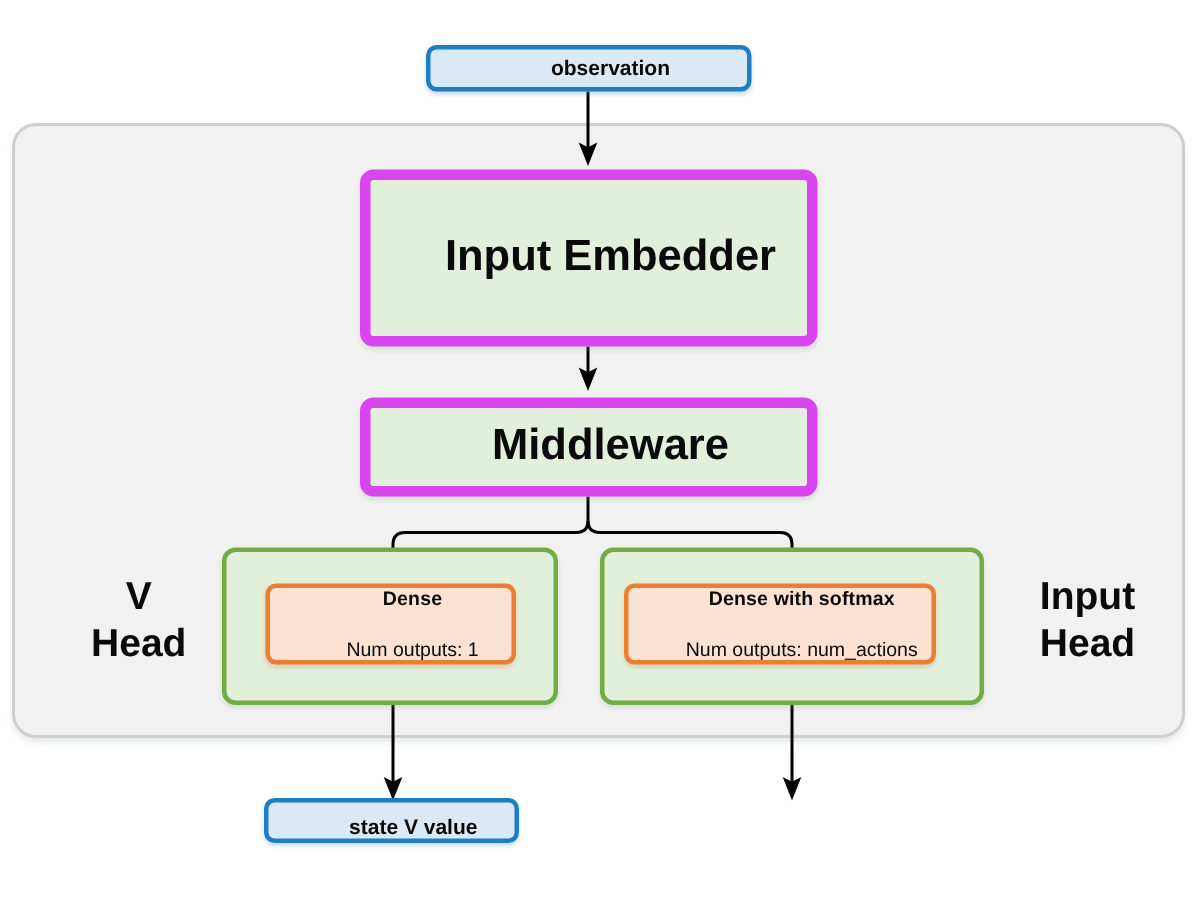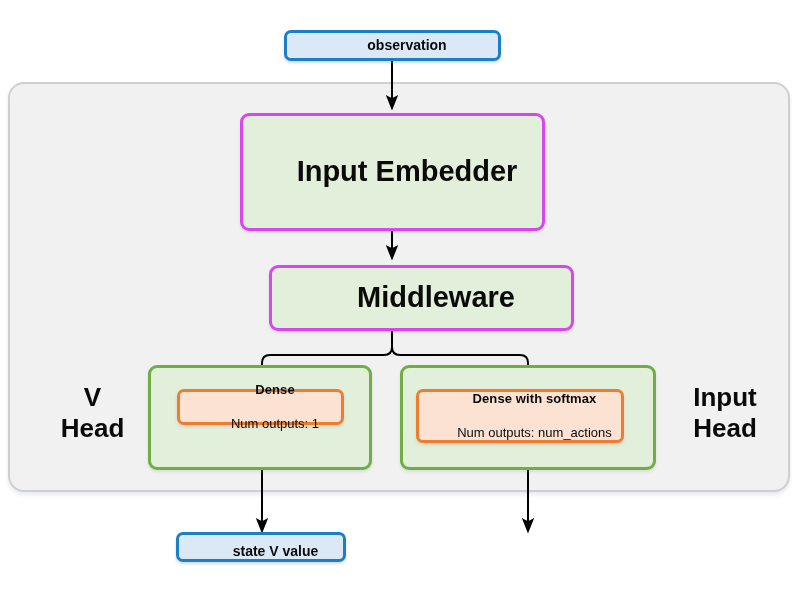--- a/index.html
+++ b/index.html
@@ -49,21 +49,21 @@
     background: #dbe8f6;
     border: 3px solid #1b7ec6;
     border-radius: 7px;
     font-weight: bold;
     color: #0a0a0a;
     box-shadow: 0 2px 3px rgba(100,140,180,0.30);
   }
 
   .node-green {
     background: #e2efda;
-    border: 3px solid #d946ef;
+    border: 7px solid #d946ef;
     border-radius: 9px;
     font-weight: bold;
     color: #0a0a0a;
     box-shadow: 0 2px 3px rgba(140,170,140,0.25);
   }
 
   .head-group {
     position: absolute;
     box-sizing: border-box;
     background: #e2efda;
@@ -151,27 +151,27 @@
   </svg>
 
   <div class="node node-blue" style="left:284px; top:30px; width:217px; height:31px; font-size:14px;">
     <span>observation</span>
   </div>
 
   <div class="node node-green" style="left:240px; top:113px; width:305px; height:118px; font-size:29px;">
     <span>Input Embedder</span>
   </div>
 
-  <div class="node node-green" style="left:240px; top:265px; width:305px; height:66px; font-size:29px;margin-left:29px;">
+  <div class="node node-green" style="left:240px; top:265px; width:305px; height:66px; font-size:29px;">
     <span>Middleware</span>
   </div>
 
   <div class="head-group" style="left:148px; top:365px; width:224px; height:105px;"></div>
 
-  <div class="node node-orange" style="left:177px; top:389px; width:167px; height:36px;">
+  <div class="node node-orange" style="left:177px; top:389px; width:167px; height:54px;">
     <span class="dense-title">Dense</span>
     <span class="dense-sub">Num outputs: 1</span>
   </div>
 
   <div class="head-label" style="left:40px; top:382px; width:105px;">
     <div>V</div>
     <div>Head</div>
   </div>
 
   <div class="head-group" style="left:400px; top:365px; width:256px; height:105px;"></div>

